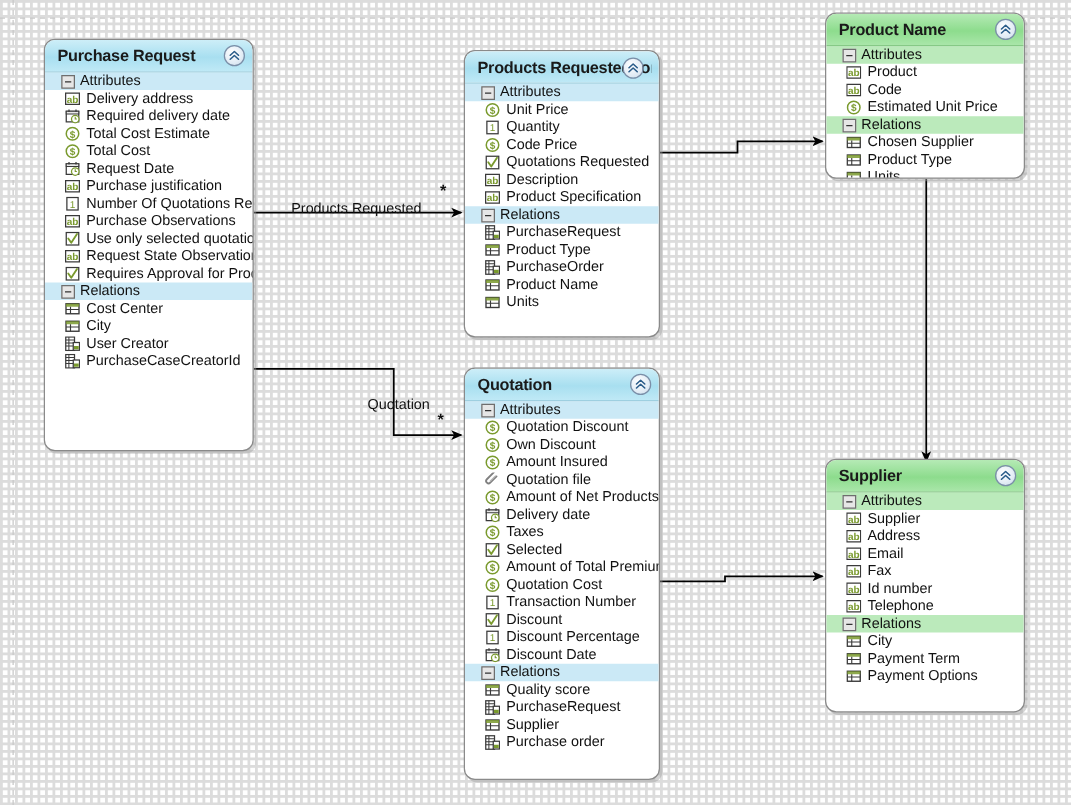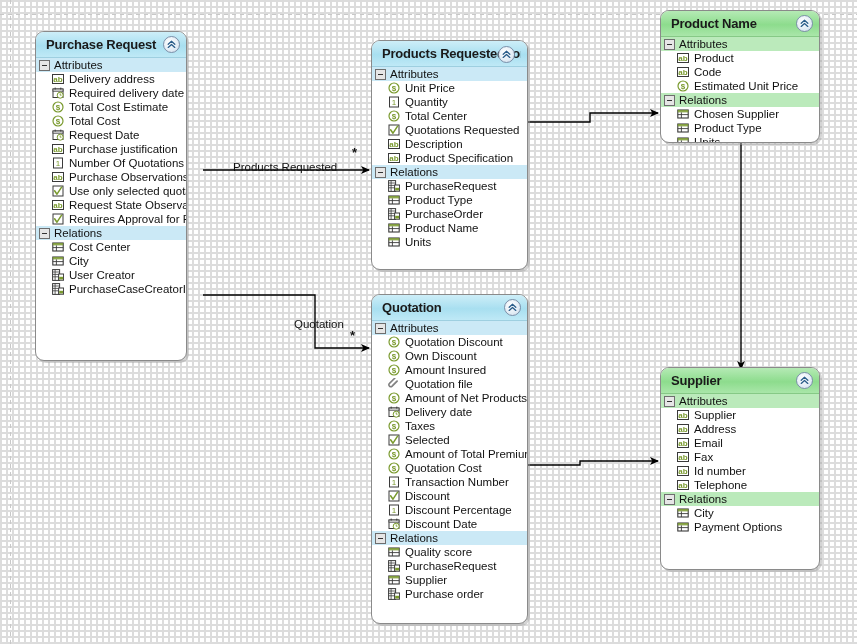--- a/index.html
+++ b/index.html
@@ -83,21 +83,21 @@
     position: relative;
   }
   .collapse-btn svg { display: block; }
 
   .section-head {
     height: 14px;
     display: flex;
     align-items: center;
     font-size: 11.5px;
     color: #111;
-    padding-left: 3px;
+    padding-left: 13px;
     gap: 4px;
   }
   .blue .section-head { background: #cbe9f6; }
   .green .section-head { background: #bbeabb; }
 
   .minus-box {
     width: 9px;
     height: 9px;
     border: 1px solid #6e6e6e;
     background: #e6e6e6;
@@ -167,21 +167,21 @@
 
     <path d="M528,465 L580,465 L580,461 L658,461" stroke="#000" stroke-width="1.4" fill="none" marker-end="url(#arrow)"></path>
   </svg>
 
   <span class="conn-label" style="left:233px; top:161px;">Products Requested</span>
   <span class="mult" style="left:352px; top:146px;">*</span>
 
   <span class="conn-label" style="left:294px; top:318px;">Quotation</span>
   <span class="mult" style="left:350px; top:329px;">*</span>
 
-  <div class="entity blue" style="left:35px; top:31px; width:152px; height:330px;">
+  <div class="entity blue" style="left:35px; top:31px; width:168px; height:330px;">
     <div class="entity-title">
       <span class="title-text">Purchase Request</span>
       <span class="collapse-btn">
         <svg width="11" height="11" viewBox="0 0 11 11">
           <path d="M2.2,5.2 L5.5,2.2 L8.8,5.2" stroke="#2b5d8a" stroke-width="1.3" fill="none" stroke-linecap="round" stroke-linejoin="round"></path>
           <path d="M2.2,8.4 L5.5,5.4 L8.8,8.4" stroke="#2b5d8a" stroke-width="1.3" fill="none" stroke-linecap="round" stroke-linejoin="round"></path>
         </svg>
       </span>
     </div>
     <div>
@@ -386,21 +386,21 @@
           </span>
           <span class="label">Quantity</span>
         </div>
         <div class="row">
           <span style="display: flex; flex: 0 0 auto;">
             <svg class="gi" viewBox="0 0 12 12">
               <circle cx="6" cy="6" r="5" fill="#fff" stroke="#7a9a2e" stroke-width="1.2"></circle>
               <text x="6" y="9" font-size="8" font-family="Liberation Sans, sans-serif" font-weight="bold" fill="#7a9a2e" text-anchor="middle">$</text>
             </svg>
           </span>
-          <span class="label">Total Center</span>
+          <span class="label">Code Price</span>
         </div>
         <div class="row">
           <span style="display: flex; flex: 0 0 auto;">
             <svg class="gi" viewBox="0 0 12 12">
               <rect x="1" y="1" width="10" height="10" fill="#fff" stroke="#3a3a3a" stroke-width="1"></rect>
               <path d="M2.6,5.8 L5,9.2 L9.6,2.2" stroke="#7a9a2e" stroke-width="1.5" fill="none" stroke-linecap="round" stroke-linejoin="round"></path>
             </svg>
           </span>
           <span class="label">Quotations Requested</span>
         </div>
@@ -864,18 +864,29 @@
         </div>
         <div class="row">
           <span style="display: flex; flex: 0 0 auto;">
             <svg class="gi" viewBox="0 0 12 12">
               <rect x="0.8" y="2" width="10.4" height="8" fill="#fff" stroke="#3a3a3a" stroke-width="1.1"></rect>
               <rect x="0.8" y="2" width="10.4" height="2.4" fill="#7a9a2e" opacity="0.85"></rect>
               <line x1="0.8" y1="6.6" x2="11.2" y2="6.6" stroke="#3a3a3a" stroke-width="0.9"></line>
               <line x1="4.4" y1="4.4" x2="4.4" y2="10" stroke="#3a3a3a" stroke-width="0.9"></line>
             </svg>
           </span>
+          <span class="label">Payment Term</span>
+        </div>
+        <div class="row">
+          <span style="display: flex; flex: 0 0 auto;">
+            <svg class="gi" viewBox="0 0 12 12">
+              <rect x="0.8" y="2" width="10.4" height="8" fill="#fff" stroke="#3a3a3a" stroke-width="1.1"></rect>
+              <rect x="0.8" y="2" width="10.4" height="2.4" fill="#7a9a2e" opacity="0.85"></rect>
+              <line x1="0.8" y1="6.6" x2="11.2" y2="6.6" stroke="#3a3a3a" stroke-width="0.9"></line>
+              <line x1="4.4" y1="4.4" x2="4.4" y2="10" stroke="#3a3a3a" stroke-width="0.9"></line>
+            </svg>
+          </span>
           <span class="label">Payment Options</span>
         </div>
       </div>
   </div>
 
 </div>
 
 </body></html>

